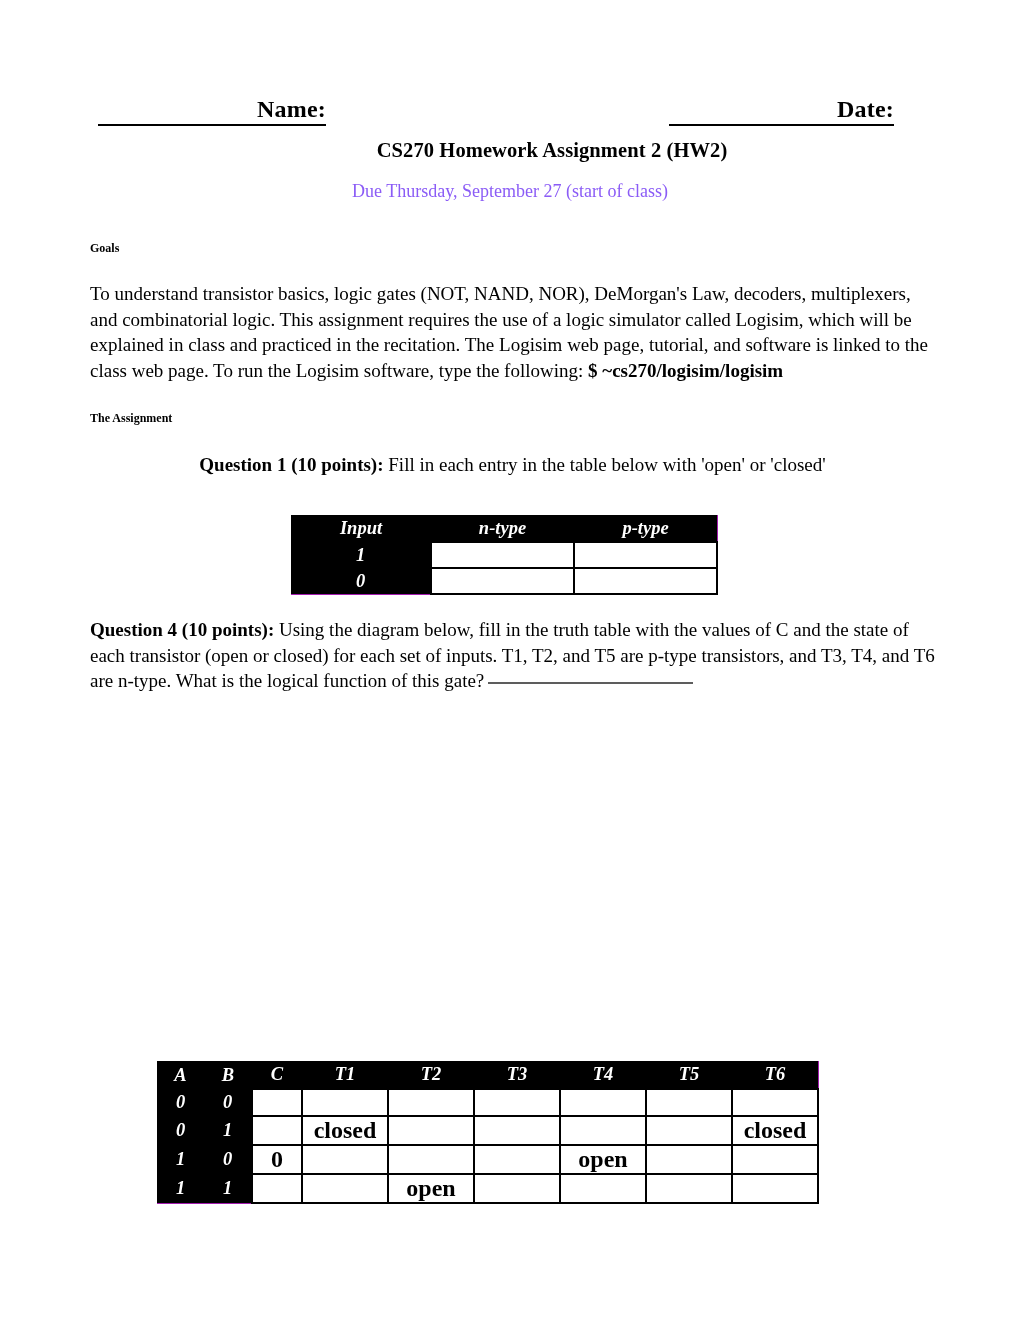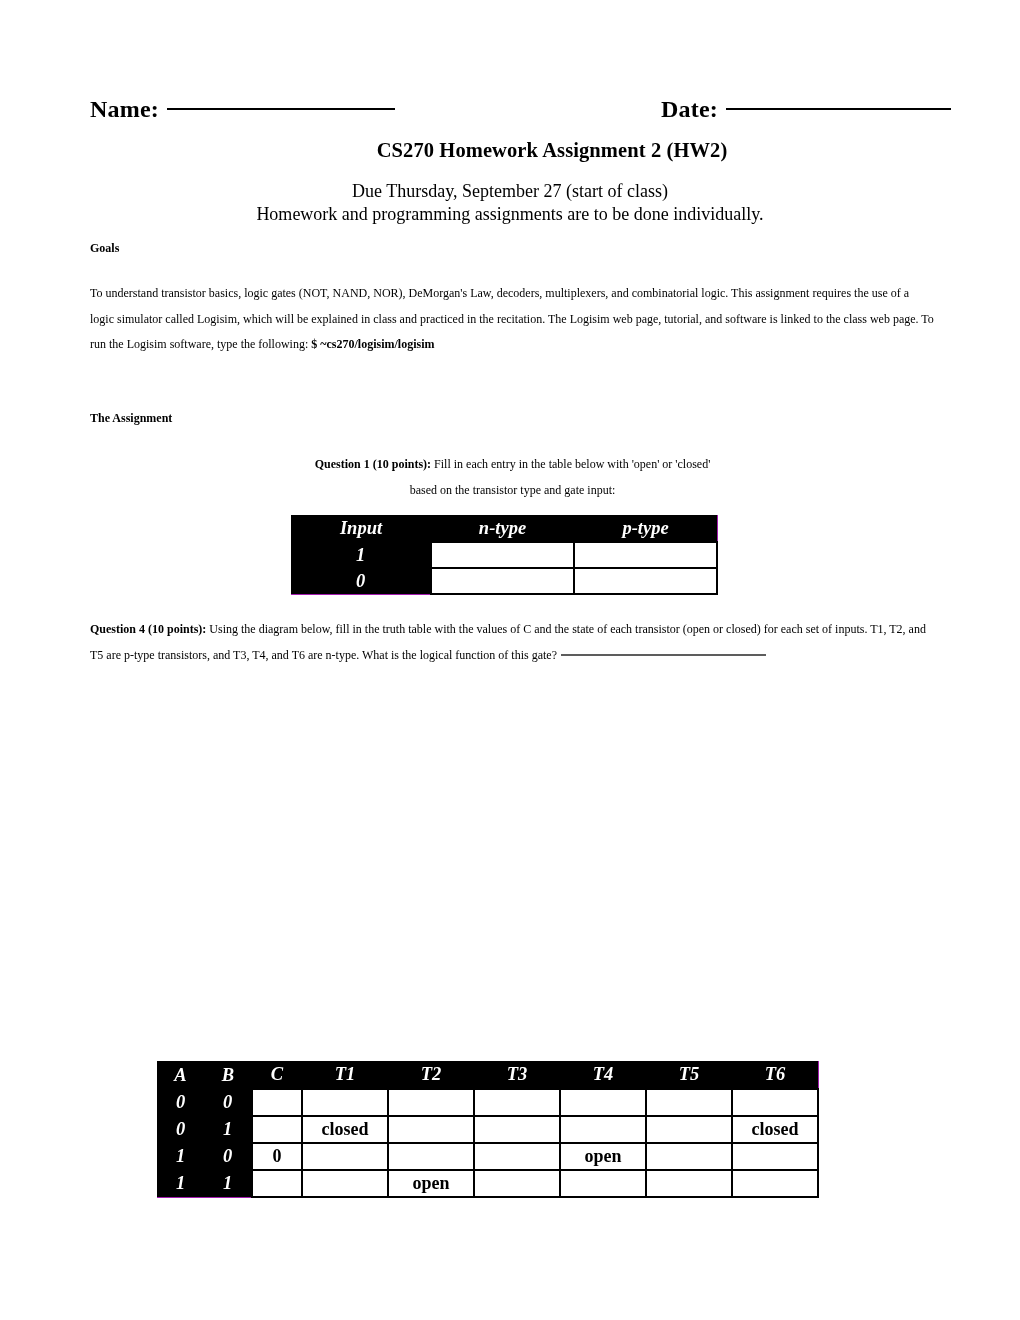--- a/index.html
+++ b/index.html
@@ -33,21 +33,22 @@
   }
   .nd-label {
     font-size: 24px;
     font-weight: bold;
     letter-spacing: 0.2px;
   }
   .nd-block {
     position: absolute;
     top: 0;
     display: flex;
-    align-items: center;
+    align-items: flex-end;
+    flex-direction: column;
   }
   .nd-name { left: 0; }
   .nd-date { left: 533px; margin-left: 38px; }
   .nd-rule {
     display: inline-block;
     border-bottom: 2.5px solid #000;
     height: 1px;
     margin-left: 8px;
     margin-bottom: 3px;
   }
@@ -67,40 +68,40 @@
     padding-left: 42px;
   }
 
   
   .due-block {
     position: absolute;
     left: 0;
     top: 180px;
     width: 1020px;
     text-align: center;
-    color: #000000;
+    color: #8b5cf6;
     font-size: 18px;
     line-height: 22.5px;
   }
 
   
   .section-head {
     position: absolute;
     left: 90px;
     font-size: 12px;
     font-weight: bold;
   }
   .goals-head { top: 241px; }
   .assign-head { top: 411px; }
 
   .para {
     position: absolute;
     left: 90px;
     width: 845px;
-    font-size: 12px;
+    font-size: 19px;
     line-height: 25.6px;
     text-align: left;
   }
   .goals-body { top: 281px; }
   .q1-body { top: 452px; text-align: center; }
   .q2-body { top: 617px; width: 850px; }
 
   .bold { font-weight: bold; }
 
   .answer-rule {
@@ -140,21 +141,21 @@
     font-weight: bold;
     font-style: italic;
     font-size: 18.5px;
     border: none;
   }
   
   td.cell {
     background: #ffffff;
     color: #000000;
     font-weight: bold;
-    font-size: 18px;
+    font-size: 24px;
     border: 2px solid #000000;
   }
 
   
   #table-transistor {
     left: 291px;
     top: 515px;
   }
   #table-transistor td.hdr,
   #table-transistor td.lbl { width: 139px; }
@@ -189,34 +190,32 @@
     <div class="nd-block nd-date">
       <span class="nd-label">Date:</span>
       <span class="nd-rule nd-rule-date"></span>
     </div>
   </div>
 
   <div class="doc-title">CS270 Homework Assignment 2 (HW2)</div>
 
   <div class="due-block">
     <div>Due Thursday, September 27 (start of class)</div>
-    <div>Homework and programming assignments are to be done individually.</div>
   </div>
 
   <div class="section-head goals-head">Goals</div>
   <div class="para goals-body">
     <span>To understand transistor basics, logic gates (NOT, NAND, NOR), DeMorgan's Law, decoders, multiplexers, and combinatorial logic. This assignment requires the use of a logic simulator called Logisim, which will be explained in class and practiced in the recitation. The Logisim web page, tutorial, and software is linked to the class web page. To run the Logisim software, type the following:</span>
     <span class="bold">$ ~cs270/logisim/logisim</span>
   </div>
 
   <div class="section-head assign-head">The Assignment</div>
 
   <div class="para q1-body">
     <span class="bold">Question 1 (10 points):</span><span> Fill in each entry in the table below with 'open' or 'closed'</span><br>
-    <span> based on the transistor type and gate input:</span>
   </div>
 
   <table class="grid" id="table-transistor">
     <tbody>
       <tr class="hdr-row">
         <td class="hdr">Input</td>
         <td class="hdr">n-type</td>
         <td class="hdr">p-type</td>
       </tr>
       <tr class="data-row">

